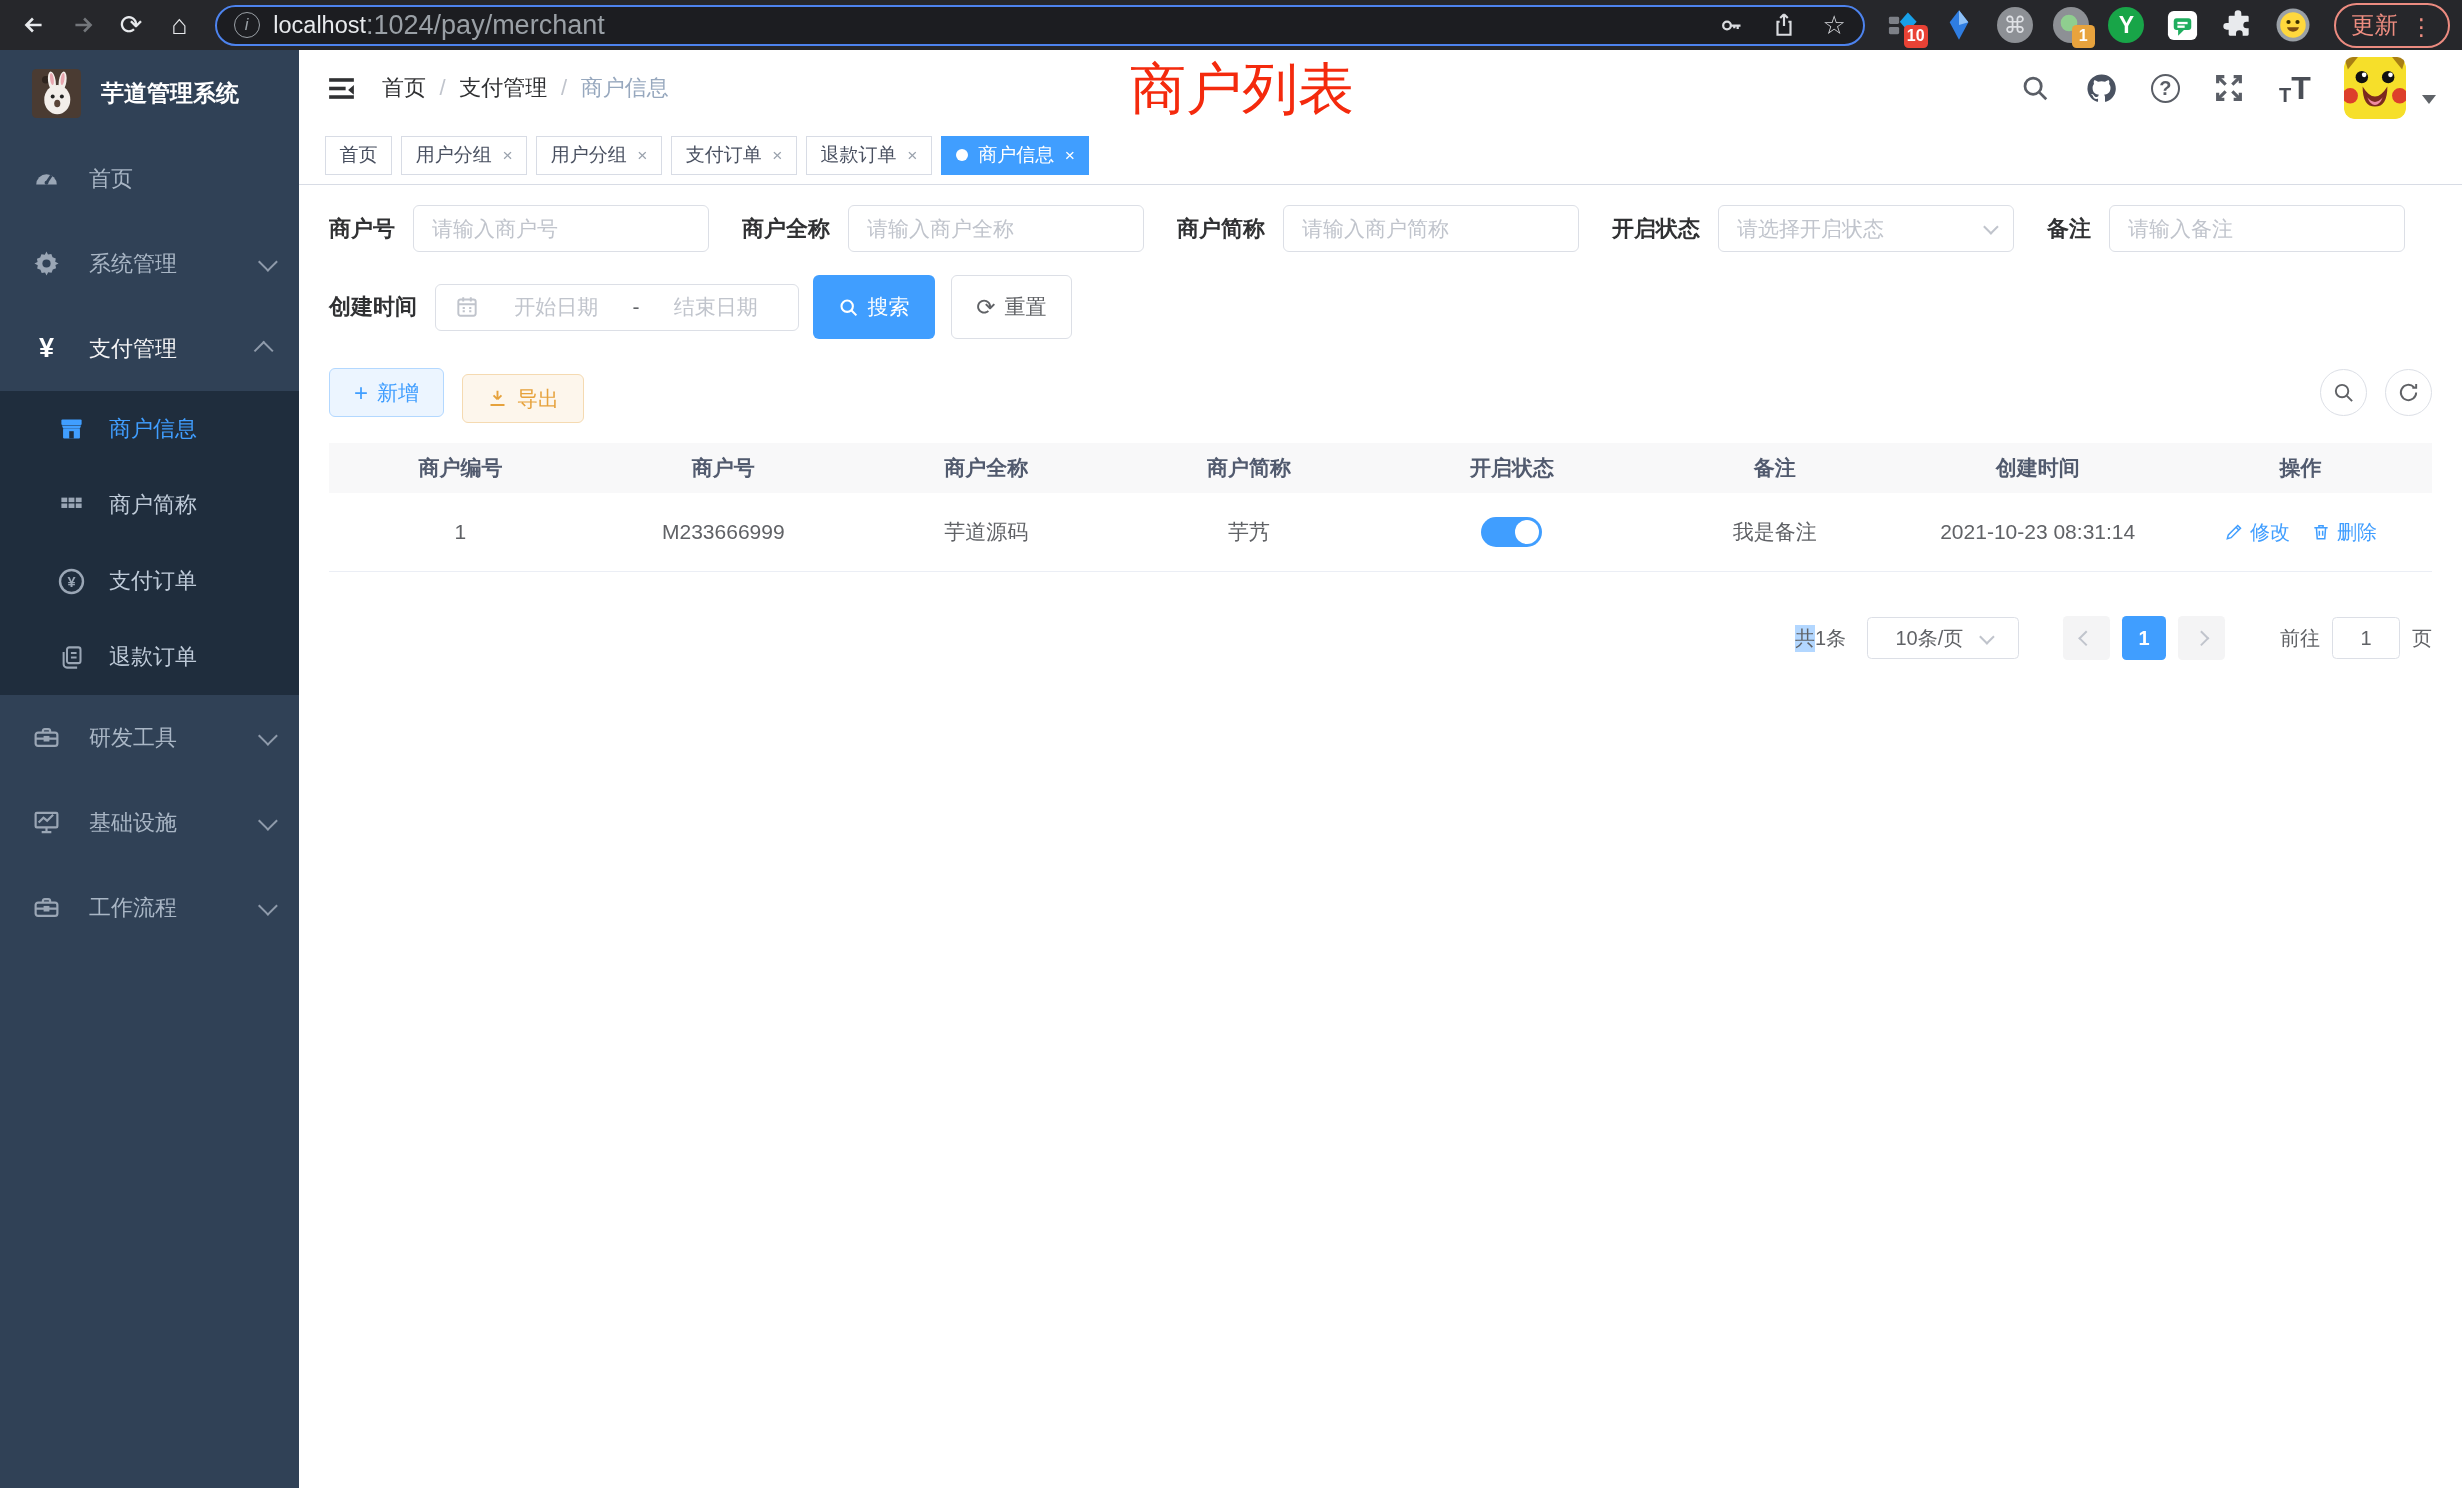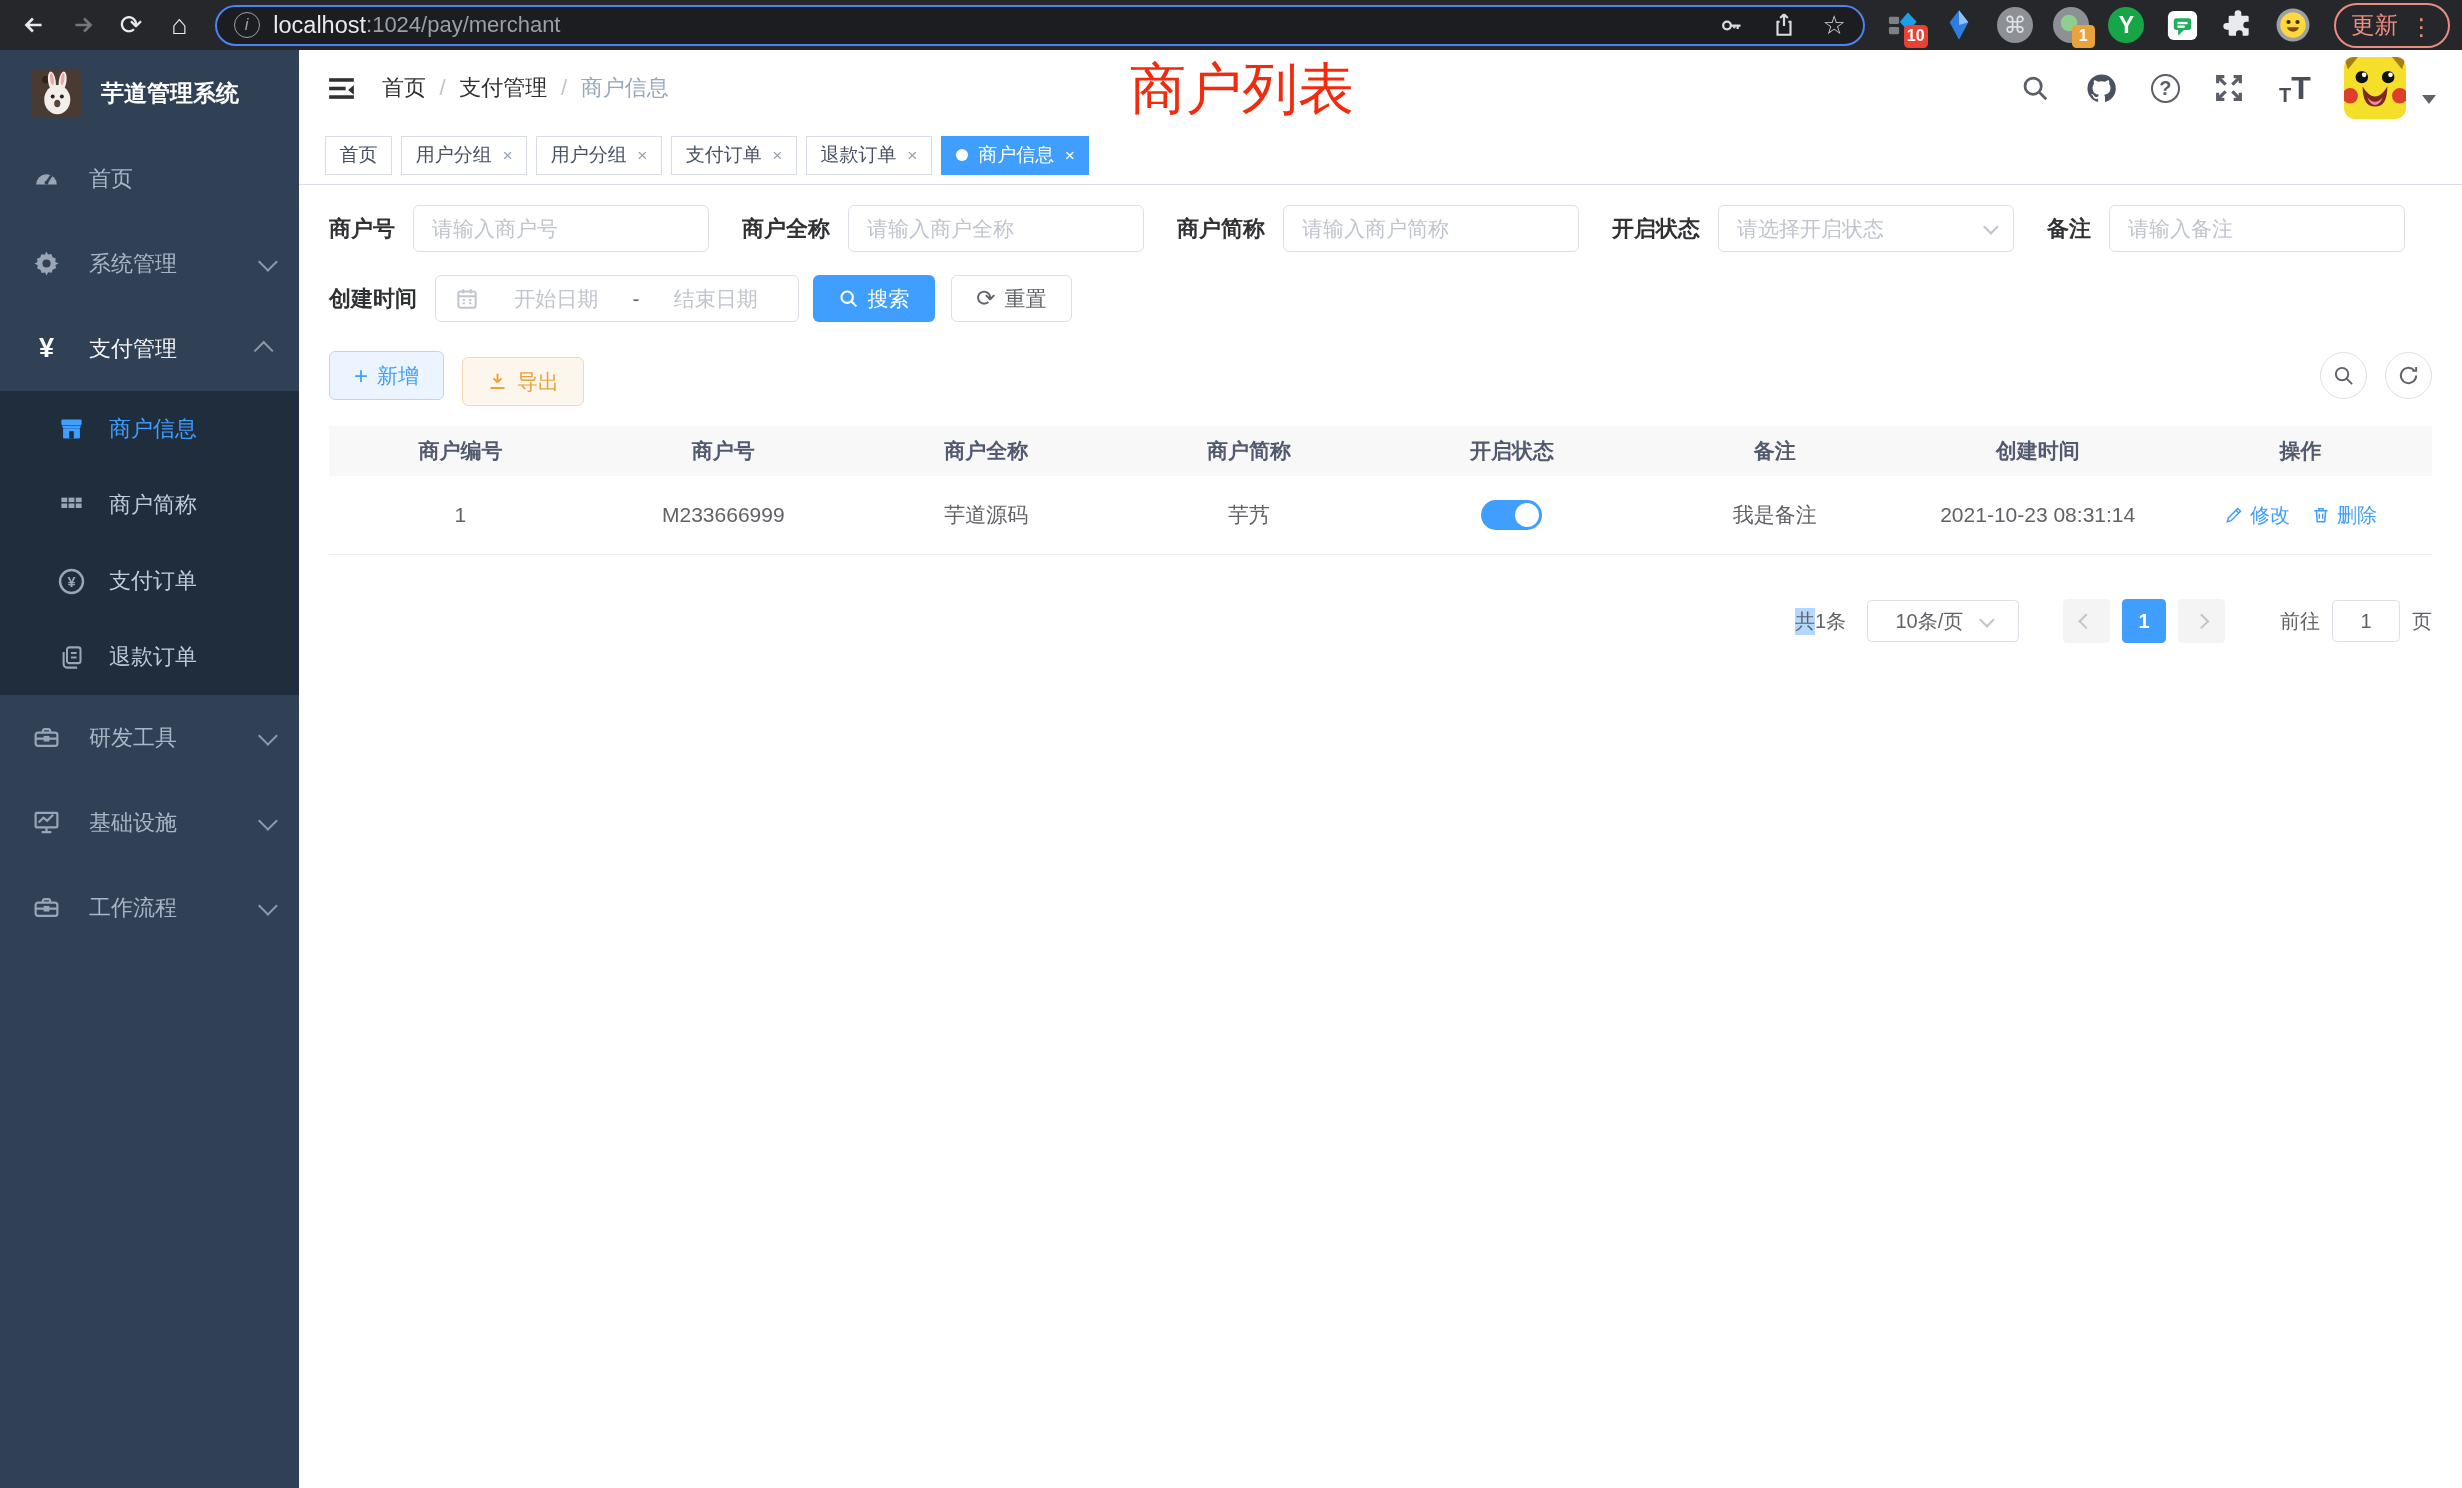--- a/index.html
+++ b/index.html
@@ -7,21 +7,21 @@
   body { font-family:"Liberation Sans","DejaVu Sans",sans-serif; background:#fff; overflow:hidden; }
   svg { display:block; }
 
   
   .browser-bar { height:50px; background:#26272b; display:flex; align-items:center; padding:0 12px; gap:4.5px; }
   .nav-btn { width:44px; height:44px; display:flex; align-items:center; justify-content:center; color:#e8eaed; font-size:27px; flex-shrink:0; }
   .nav-btn.disabled { color:#73767b; }
   .url-pill { flex:1; max-width:1744px; height:41px; background:#1c1d21; border:2.3px solid #4d83ee; border-radius:21px; display:flex; align-items:center; padding:0 16.7px; margin:0 9px; }
   .info-ico { width:26px; height:26px; border:1.5px solid #9aa0a6; border-radius:50%; color:#9aa0a6; font-size:16.7px; font-style:italic; display:flex; align-items:center; justify-content:center; margin-right:13.6px; flex-shrink:0; }
   .url-host { color:#e8eaed; font-size:23.5px; }
-  .url-rest { color:#9aa0a6; font-size:22px; }
+  .url-rest { color:#9aa0a6; font-size:27px; }
   .pill-right { margin-left:auto; display:flex; align-items:center; gap:26px; color:#dadce0; }
   .pill-right .g { font-size:26px; }
   .ext-area { display:flex; align-items:center; gap:16.7px; margin:0 6px; }
   .ext { position:relative; width:39px; height:39px; display:flex; align-items:center; justify-content:center; flex-shrink:0; }
   .badge { position:absolute; bottom:-3px; right:-4.5px; min-width:23px; height:23px; border-radius:4.5px; color:#fff; font-size:16px; display:flex; align-items:center; justify-content:center; padding:0 3px;font-weight:bold; }
   .badge.red { background:#e94235; }
   .badge.orange { background:#e8a33d; }
   .circ { width:36px; height:36px; border-radius:50%; display:flex; align-items:center; justify-content:center; }
   .circ.gray { background:#8d9095; color:#dfe1e5; font-size:23px; }
   .circ.green { background:#18a548; color:#fff; font-weight:bold; font-size:23px; }
@@ -82,21 +82,21 @@
   .f-label { font-size:22px; font-weight:bold; color:#303133; margin-right:18px; white-space:nowrap; }
   .f-input { width:296px; height:47px; border:1.5px solid #dcdfe6; border-radius:6px; background:#fff; display:flex; align-items:center; padding:0 18px; }
   .f-input input { border:none; outline:none; width:100%; font-size:21px; color:#606266; font-family:inherit; background:transparent; }
   .f-input input::placeholder { color:#c0c4cc; }
   .f-select { cursor:pointer; }
   .f-select .ph { color:#c0c4cc; font-size:21px; }
   .sel-caret { margin-left:auto; width:10.6px; height:10.6px; border-right:2.3px solid #c0c4cc; border-bottom:2.3px solid #c0c4cc; transform:rotate(45deg) translateY(-2.3px); }
   .date-range { width:364px; gap:12px; }
   .date-range .ph { color:#c0c4cc; font-size:21px; flex:1; text-align:center; }
   .cal-ico { color:#c0c4cc; flex-shrink:0; }
-  .btn { height:47px; border-radius:6px; font-size:21px; display:inline-flex; align-items:center; justify-content:center; gap:9px; padding:0 24px; cursor:pointer; border:1.5px solid transparent; white-space:nowrap; }
+  .btn { height:64px; border-radius:6px; font-size:21px; display:inline-flex; align-items:center; justify-content:center; gap:9px; padding:0 24px; cursor:pointer; border:1.5px solid transparent; white-space:nowrap; }
   .btn-primary { background:#409eff; color:#fff; }
   .btn-plain { background:#fff; border-color:#dcdfe6; color:#606266; }
   .btn-search { margin-left:13.6px; }
   .btn-reset { margin-left:16.7px; }
 
   
   .toolbar { display:flex; align-items:center; margin:7.6px 0 20px 0; }
   .btn-add { background:#ecf5ff; border-color:#b3d8ff; color:#409eff; height:49px; }
   .btn-export { background:#fdf6ec; border-color:#f5dab1; color:#e6a23c; height:49px; margin-left:18px;margin-top:12px; }
   .tb-right { margin-left:auto; display:flex; align-items:center; gap:18px; }

